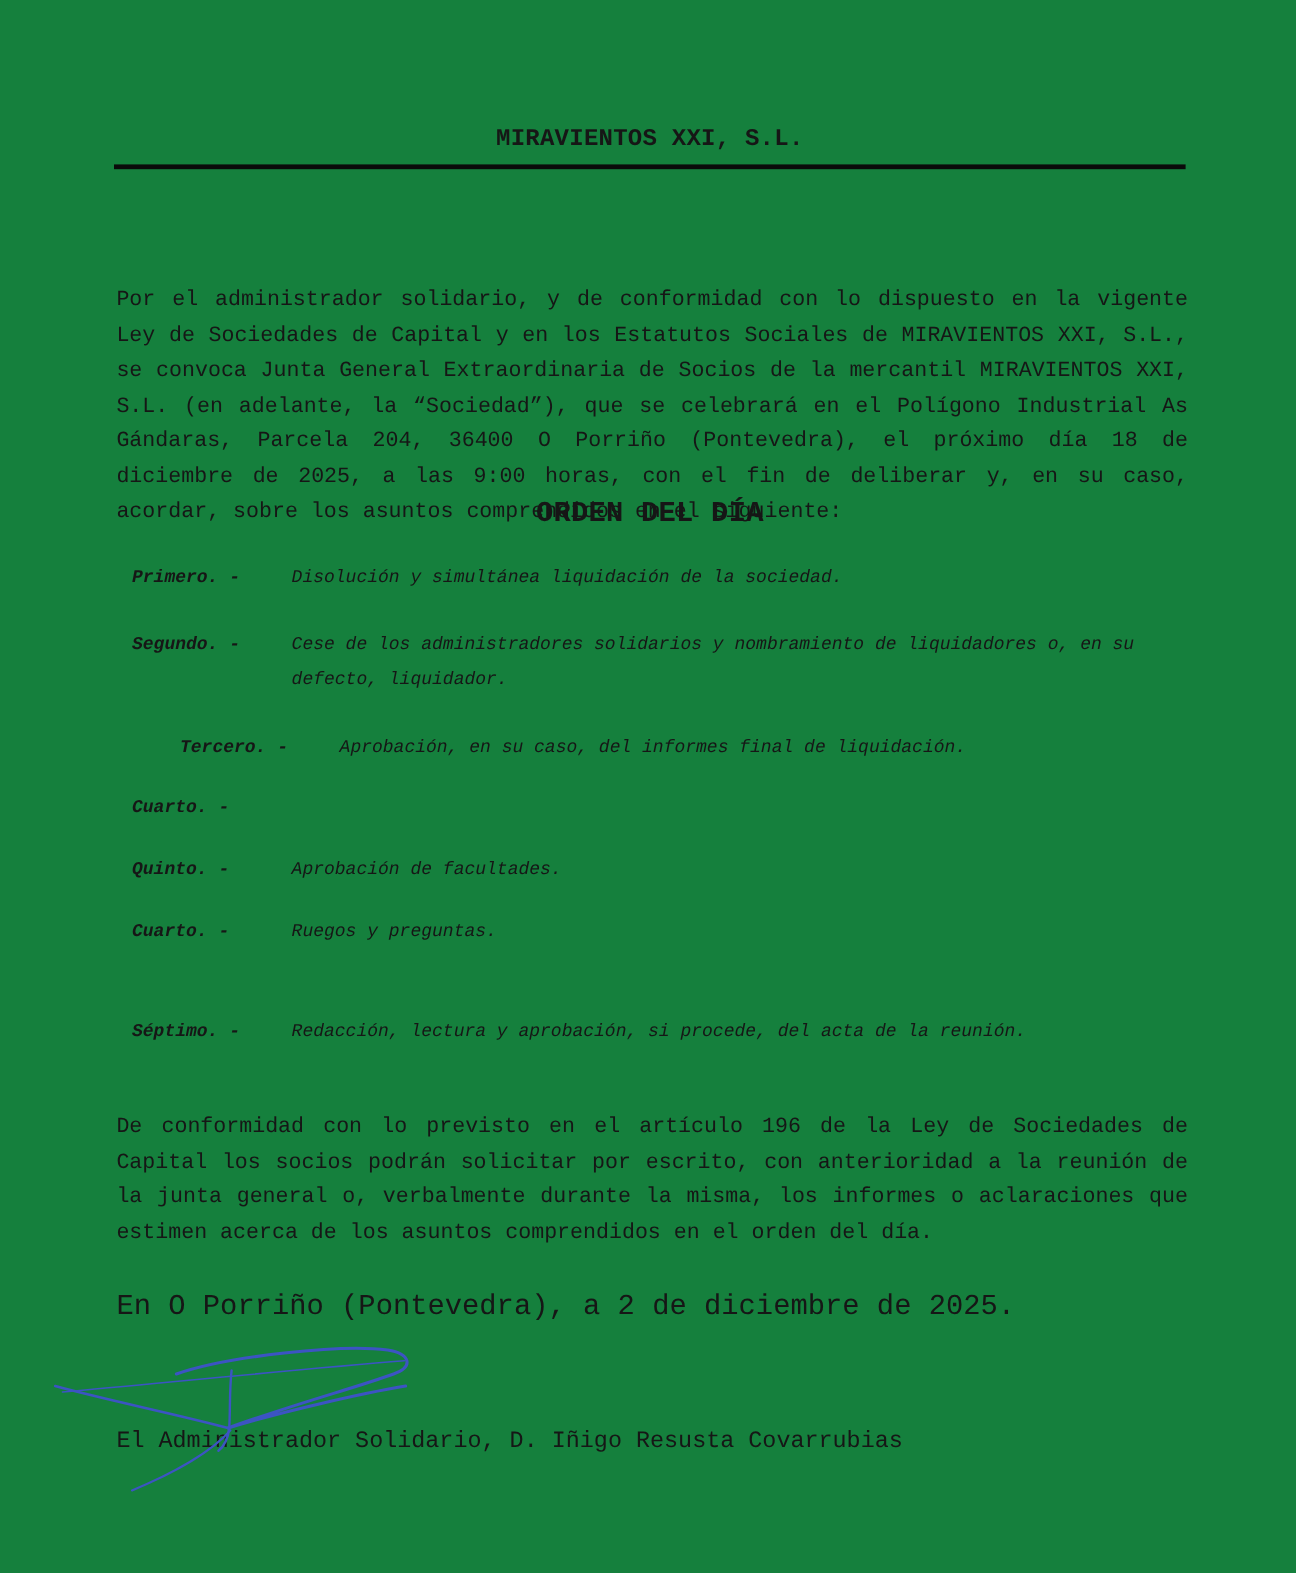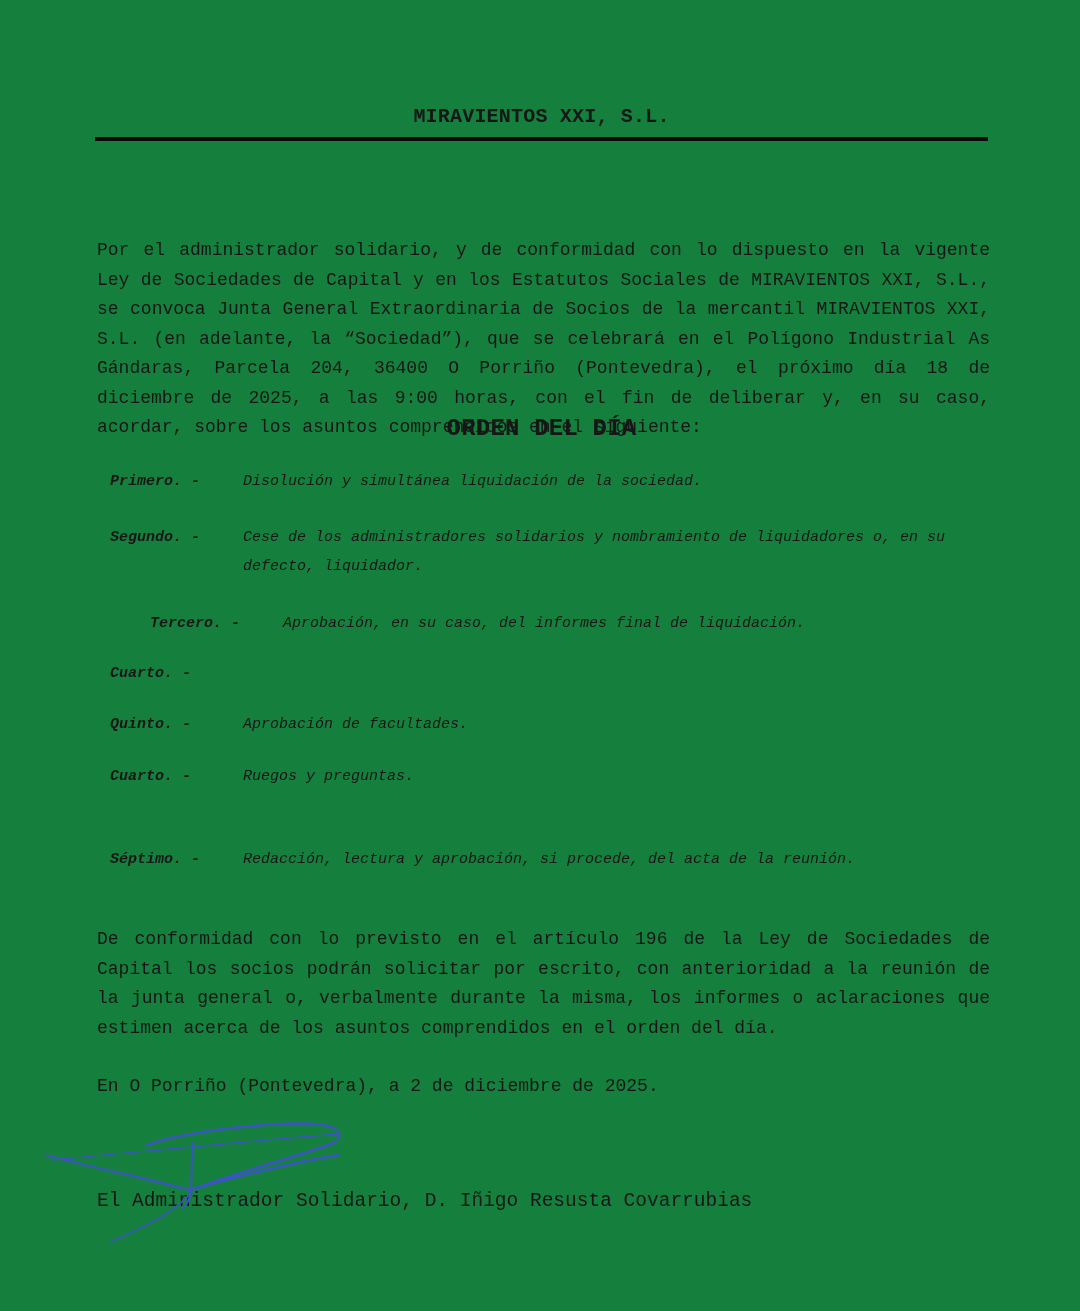--- a/index.html
+++ b/index.html
@@ -33,21 +33,21 @@
   }
   .agenda-text { display:block; margin-left:133px; width:740px; }
   .item-1 { top:468px; }
   .item-2 { top:524px; }
   .item-3 { top:610px;margin-left:40px; }
   .item-4 { top:660px; }
   .item-5 { top:711px; }
   .item-6 { top:763px; }
   .item-7 { top:819px;margin-top:27px; }
   .date-line {
-    position:absolute; top:1076px; left:97px; font-size:18px;
+    position:absolute; top:1076px; left:97px; font-size:24px;
   }
   .sig-name {
     position:absolute; top:1190px; left:97px; font-size:19.5px;
   }
   .signature-svg {
     position:absolute; left:40px; top:1114px; width:316px; height:142px;
     pointer-events:none; z-index:5;
   }
 </style>
 </head>

